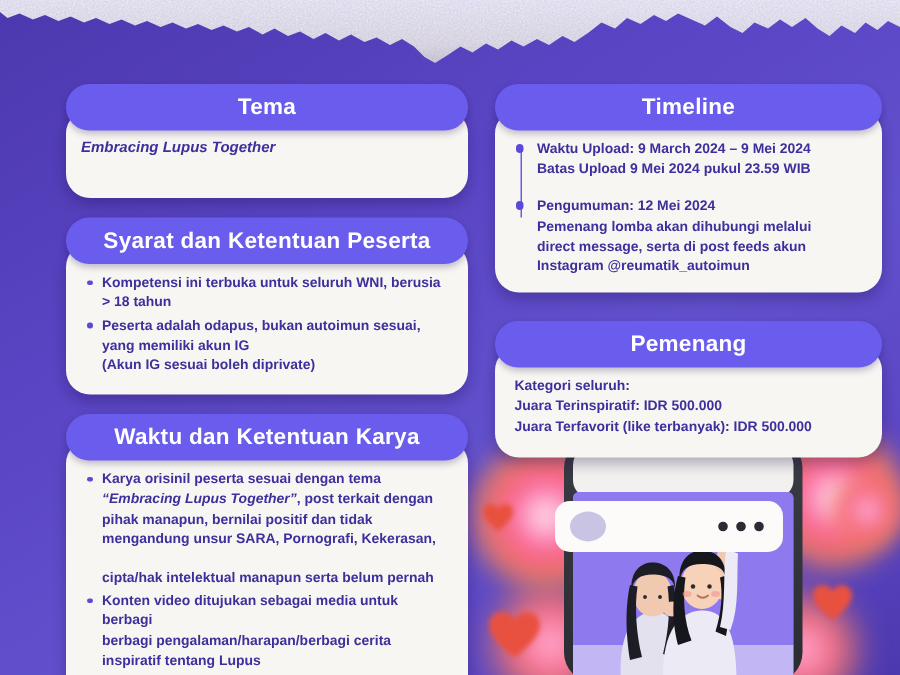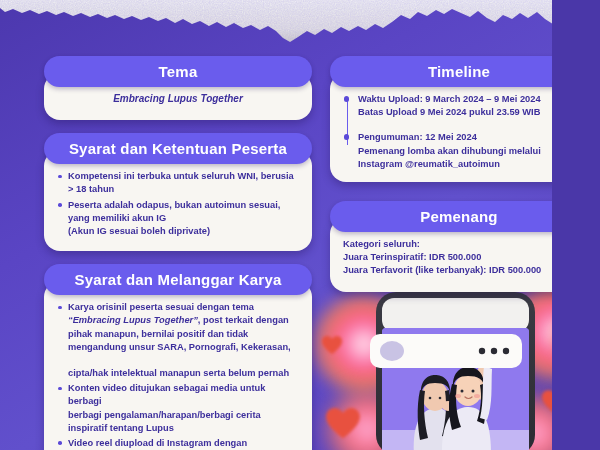--- a/index.html
+++ b/index.html
@@ -7,21 +7,21 @@
   body {
     width: 600px;
     height: 450px;
     overflow: hidden;
     font-family: "Liberation Sans", sans-serif;
     background: #4a37a8;
   }
 
   #poster {
     position: relative;
-    width: 552px;
+    width: 600px;
     height: 450px;
     overflow: hidden;
     background: linear-gradient(150deg, #4c38ae 0%, #5a45c4 35%, #6150cc 60%, #5b44c2 85%, #4c38ae 100%);
   }
 
   
   .torn-strip {
     position: absolute;
     top: 0; left: 0;
     width: 600px;
@@ -86,24 +86,23 @@
     border-radius: 16px;
     padding: 20px 13px 11px 13px;
     color: #3d2f9c;
     font-size: 9.3px;
     line-height: 1.42;
     font-weight: bold;
     box-shadow: 0 4px 9px rgba(25,10,70,0.30);
   }
 
   .theme-body {
-    text-align: center;
     font-style: italic;
     font-size: 10px;
-    padding: 19px 10px 14px;
+    padding: 19px 10px 26px;
   }
 
   ul.bullets { list-style: none; }
   ul.bullets > li {
     position: relative;
     padding-left: 11px;
     margin-bottom: 2px;
   }
   ul.bullets > li::before {
     content: "";
@@ -252,21 +251,21 @@
           <li>
             <span>Peserta adalah odapus, bukan autoimun sesuai,</span><br>
             <span>yang memiliki akun IG</span><br>
             <span>(Akun IG sesuai boleh diprivate)</span>
           </li>
         </ul>
       </div>
     </div>
 
     <div class="section">
-      <div class="sec-header">Syarat dan Melanggar Karya</div>
+      <div class="sec-header">Waktu dan Ketentuan Karya</div>
       <div class="sec-body">
         <ul class="bullets">
           <li>
             <span>Karya orisinil peserta sesuai dengan tema</span><br>
             <span class="em">“Embracing Lupus Together”</span><span>, post terkait dengan</span><br>
             <span>pihak manapun, bernilai positif dan tidak</span><br>
             <span>mengandung unsur SARA, Pornografi, Kekerasan,</span><br>
             <br>
             <span>cipta/hak intelektual manapun serta belum pernah</span><br>
           </li>
@@ -297,20 +296,21 @@
           <div class="tl-rail"></div>
 
           <div class="tl-item">
             <div>Waktu Upload: 9 March 2024 – 9 Mei 2024</div>
             <div>Batas Upload 9 Mei 2024 pukul 23.59 WIB</div>
           </div>
 
           <div class="tl-item">
             <div>Pengumuman: 12 Mei 2024</div>
             <div>Pemenang lomba akan dihubungi melalui</div>
+            <div>direct message, serta di post feeds akun</div>
             <div>Instagram @reumatik_autoimun</div>
           </div>
         </div>
       </div>
     </div>
 
     <div class="section" style="margin-top:19px;">
       <div class="sec-header">Pemenang</div>
       <div class="sec-body" style="padding-bottom:14px;">
         <div class="plain-line">Kategori seluruh:</div>

